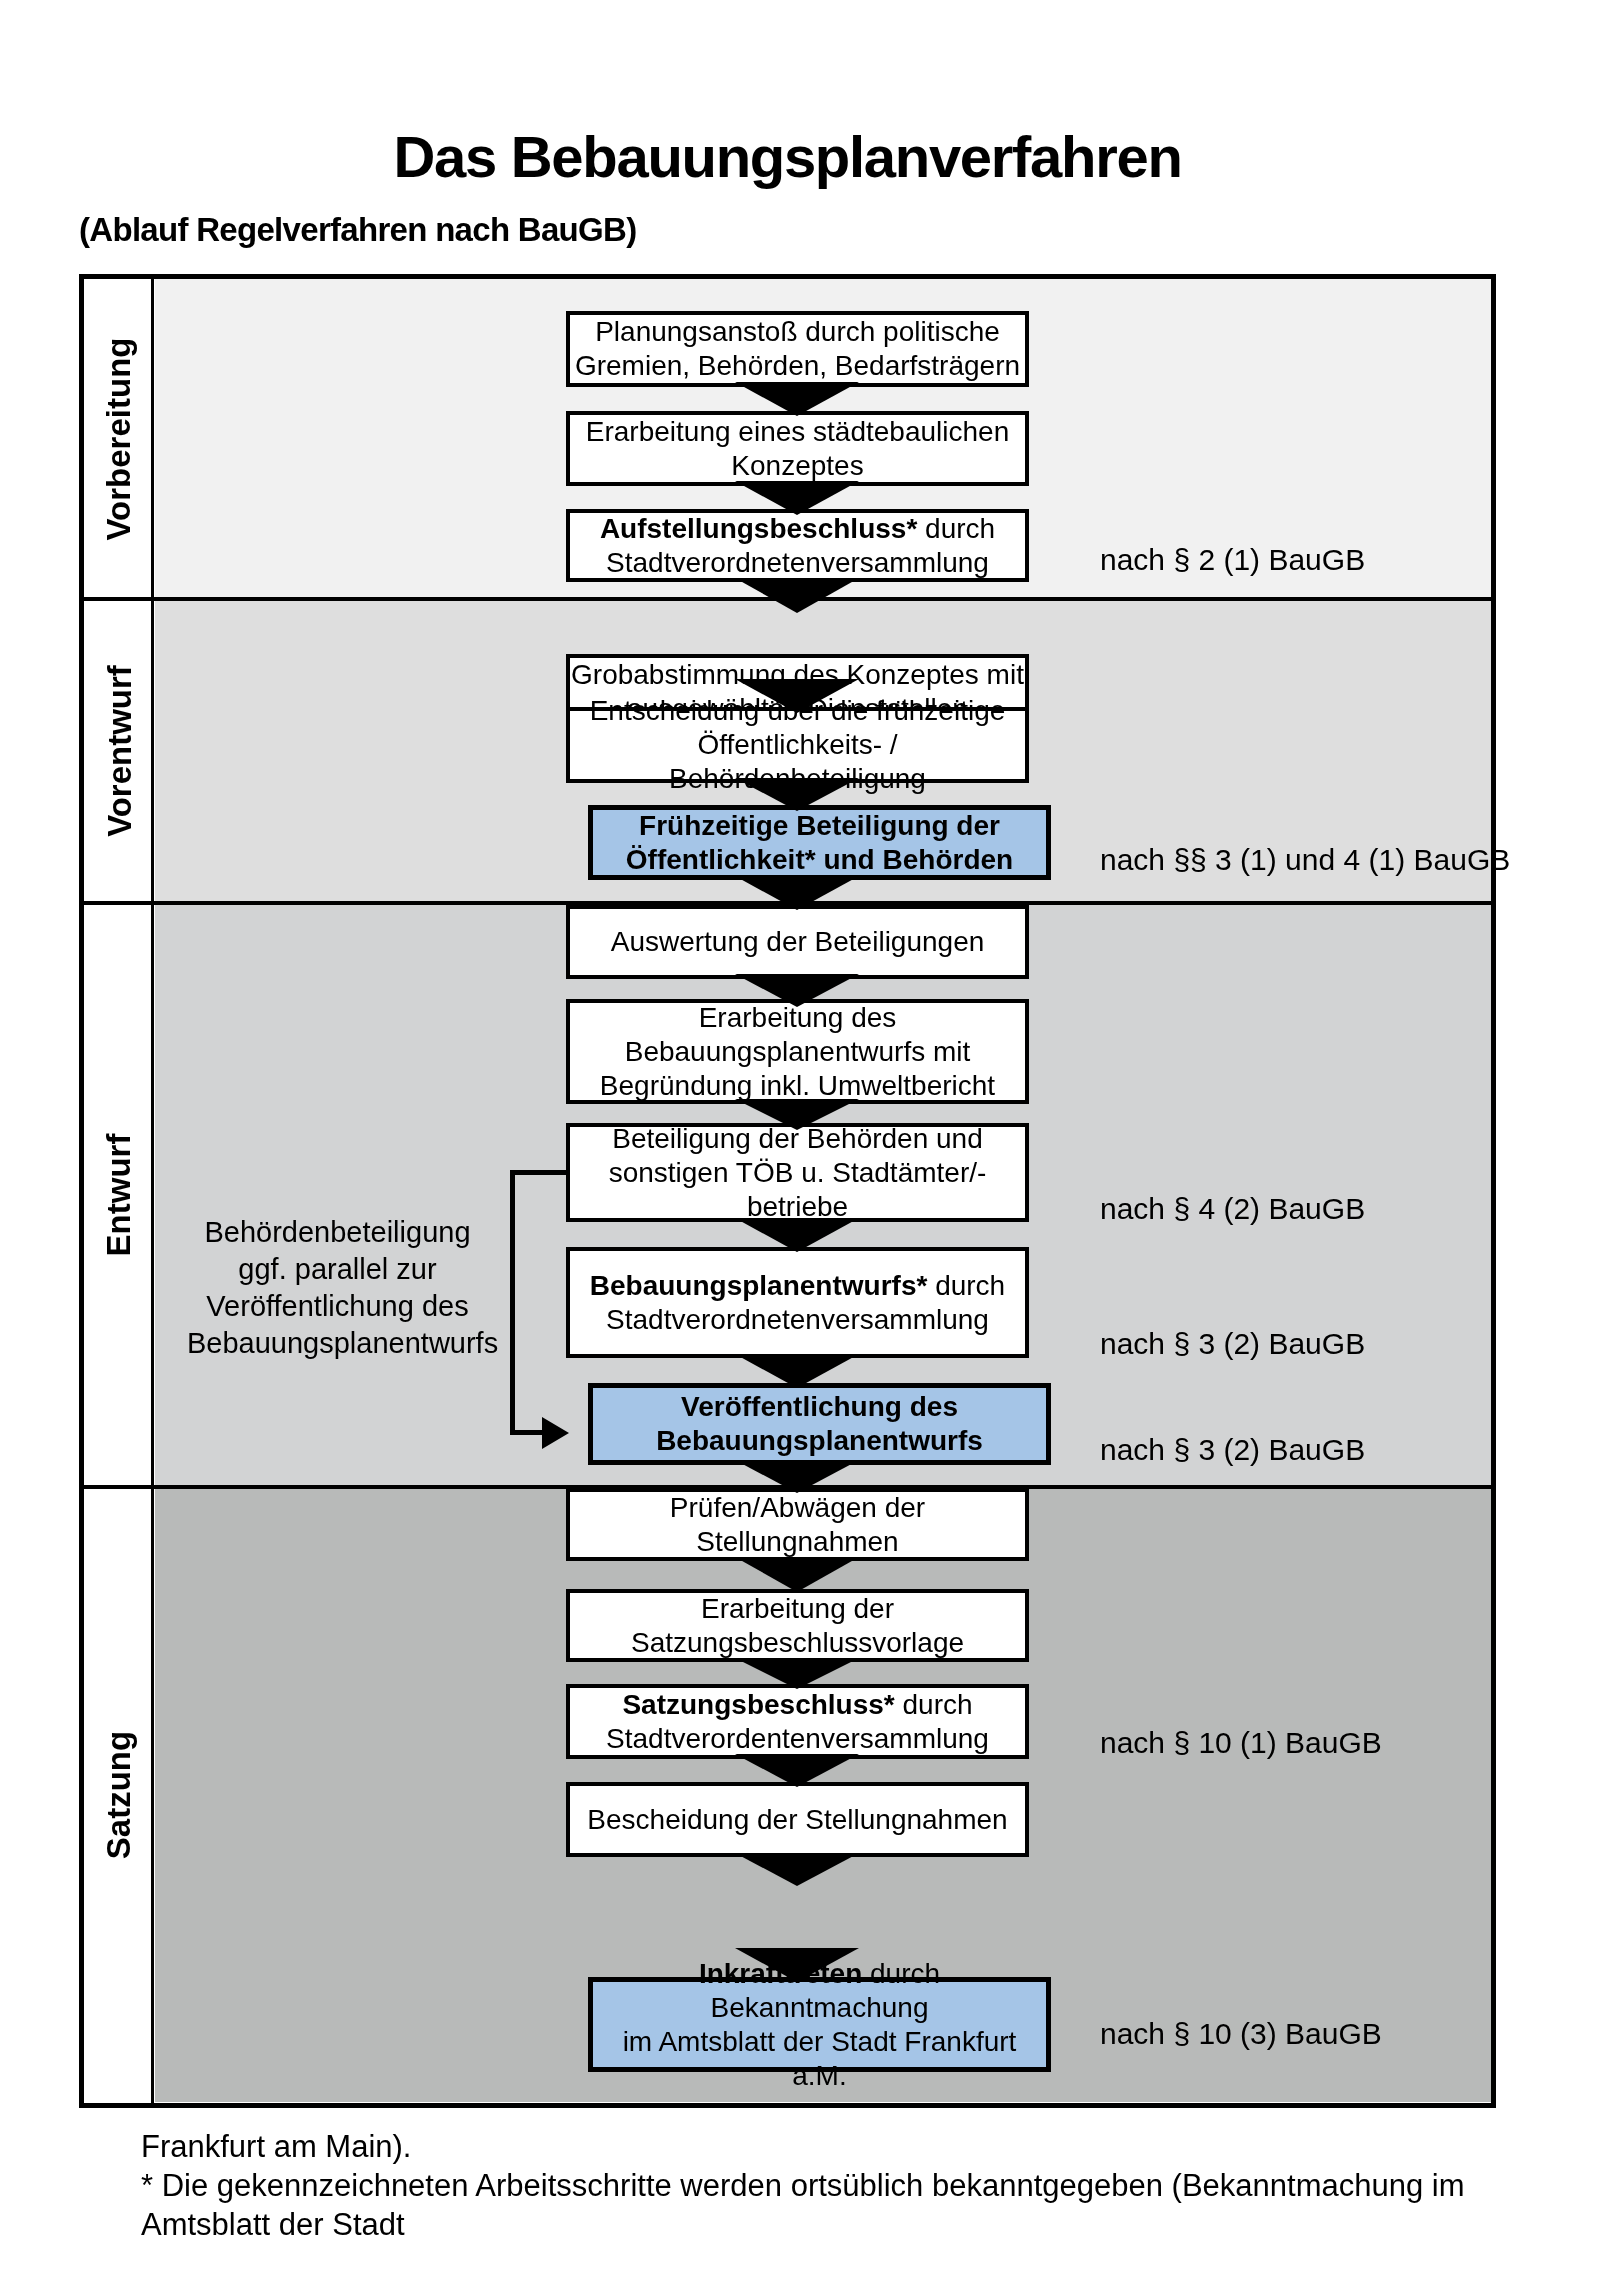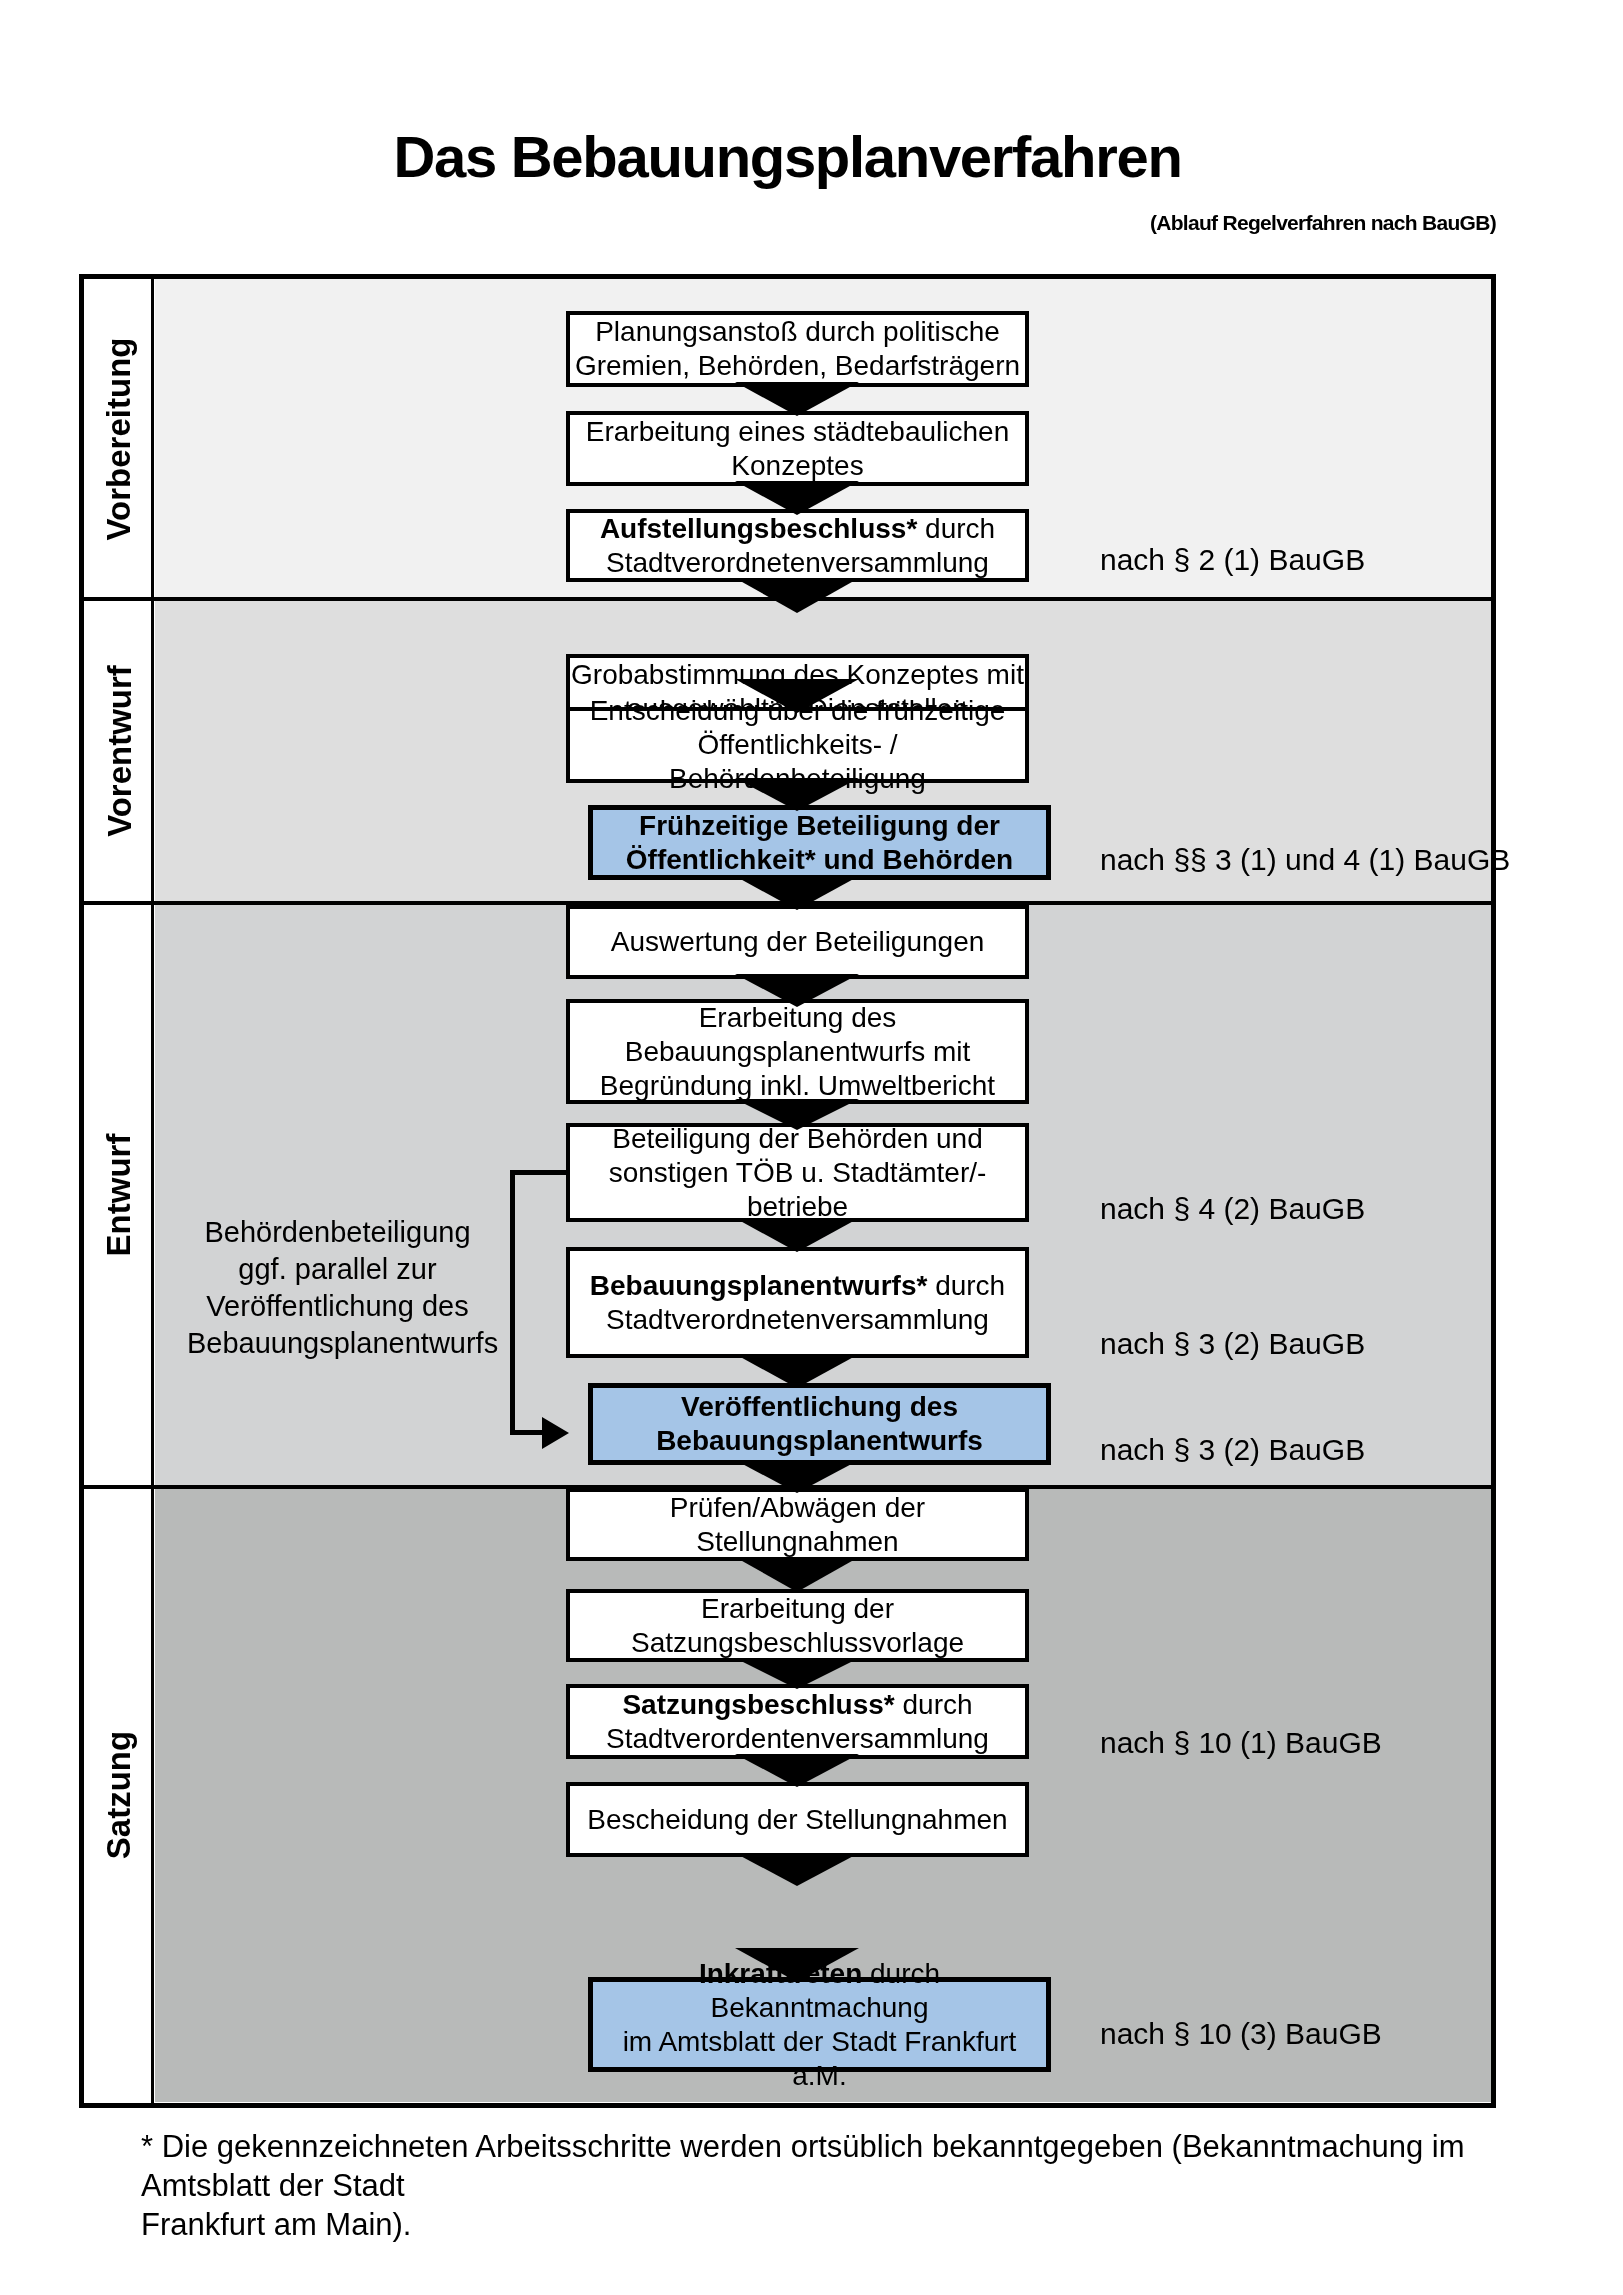--- a/index.html
+++ b/index.html
@@ -1,21 +1,21 @@
 <!DOCTYPE html>
 <html style="font-size:10.5px"><head>
 <meta charset="utf-8">
 <style>
   html,body{margin:0;padding:0;background:#fff;}
   body{width:1623px;height:2295px;font-family:"Liberation Sans",sans-serif;color:#000;}
   .page{position:relative;width:1623px;height:2295px;overflow:hidden;background:#fff;border-radius:28px;}
   .title{position:absolute;left:79px;top:123px;width:1417px;text-align:center;
          font-size:58px;font-weight:bold;letter-spacing:-1.3px;}
-  .subtitle{position:absolute;left:79px;top:211px;width:1417px;text-align:right;
-         font-size:21px;font-weight:bold;letter-spacing:-0.7px;}
+  .subtitle{position:absolute;left:79px;top:211px;width:1417px;text-align:left;
+         font-size:33px;font-weight:bold;letter-spacing:-0.7px;}
   .frame{position:absolute;left:79px;top:274px;width:1417px;height:1834px;
          border:5.2px solid #000;box-sizing:border-box;background:#fff;}
   .band{position:absolute;left:71px;right:0;}
   .band1{top:0;height:320px;background:#f1f1f1;}
   .band2{top:320px;height:304px;background:#dedede;}
   .band3{top:624px;height:584px;background:#d2d3d4;}
   .band4{top:1208px;height:615px;background:#b8bab9;}
   .label-col{position:absolute;left:0;top:0;width:67px;height:1824px;background:#fff;
          border-right:3.9px solid #000;}
   .sep{position:absolute;left:0;width:1407px;height:3.9px;background:#000;z-index:3;}
@@ -177,18 +177,18 @@
     <div class="ref" style="top:564px;">nach §§ 3 (1) und 4 (1) BauGB</div>
     <div class="ref" style="top:913px;">nach § 4 (2) BauGB</div>
     <div class="ref" style="top:1048px;">nach § 3 (2) BauGB</div>
     <div class="ref" style="top:1154px;">nach § 3 (2) BauGB</div>
     <div class="ref" style="top:1447px;">nach § 10 (1) BauGB</div>
     <div class="ref" style="top:1738px;">nach § 10 (3) BauGB</div>
 
   </div>
 
   <div class="footnote">
+    <div>Frankfurt am Main).</div>
     <div>* Die gekennzeichneten Arbeitsschritte werden ortsüblich bekanntgegeben (Bekanntmachung im Amtsblatt  der Stadt</div>
-    <div>Frankfurt am Main).</div>
   </div>
 
 </div>
 
 
 </body></html>

